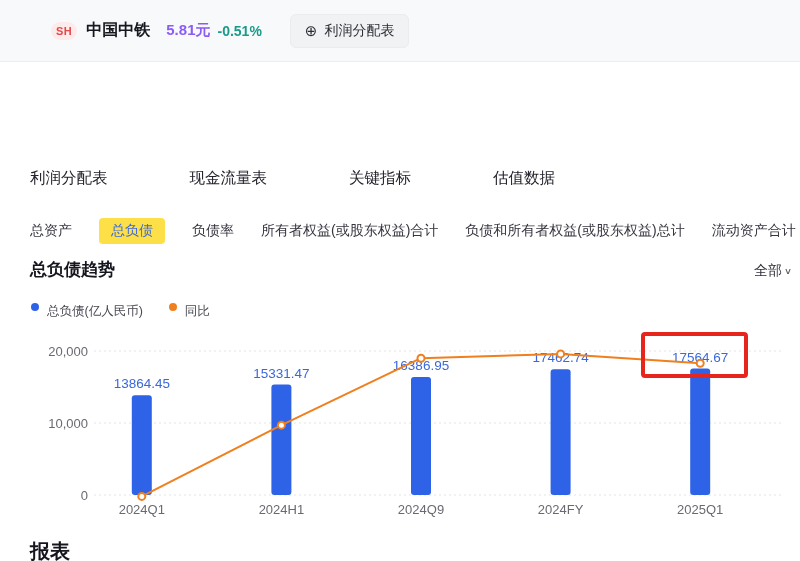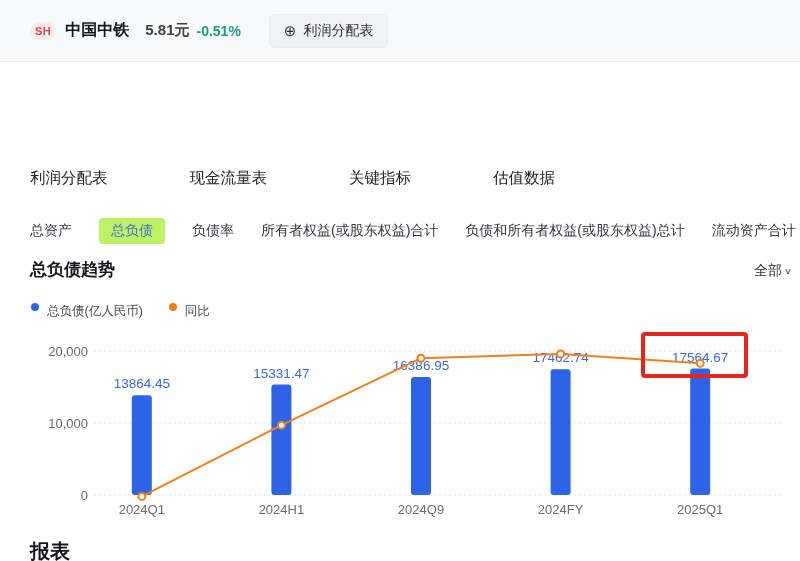--- a/index.html
+++ b/index.html
@@ -5,23 +5,23 @@
   * { margin:0; padding:0; box-sizing:border-box; }
   html,body { width:800px; height:561px; overflow:hidden; background:#fff;
     font-family:"Liberation Sans","DejaVu Sans",sans-serif; color:#1c1c26; }
   .stage { position:relative; width:800px; height:561px; background:#fff; }
 
   
   .topbar { position:absolute; left:0; top:0; width:800px; height:62px;
     background:#f8f9fa; border-bottom:1px solid #ededf0;
     display:flex; align-items:center; padding-left:30px; }
   .badge { background:#fdeaea; color:#e14a4a; font-size:11px; font-weight:bold;
-    padding:3px 5px; border-radius:9px; letter-spacing:.5px; }
+    padding:3px 5px; border-radius:9px; letter-spacing:.5px;margin-left:21px; }
   .stock-name { font-size:16px; font-weight:bold; color:#17171f; margin-left:9px; }
-  .price { font-size:15px; font-weight:bold; color:#404040; margin-left:16px; }
+  .price { font-size:15px; font-weight:bold; color:#8b5cf6; margin-left:16px; }
   .change { font-size:14px; font-weight:bold; color:#1a9a8a; margin-left:7px; }
   .add-btn { margin-left:28px; background:#f1f2f4; border:1px solid #ebecee;
     border-radius:6px; padding:7px 14px; font-size:14px; color:#2c2c33;
     display:flex; align-items:center; gap:7px; cursor:pointer; }
   .add-btn .plus { font-size:15px; color:#2c2c33; line-height:1; }
 
   
   .sec-title { position:absolute; left:30px; top:112px; font-size:22px;
     font-weight:bold; color:#15151e; }
 
@@ -29,21 +29,21 @@
     font-size:15.5px; color:#23232c; }
   .tab { padding-bottom:10px; position:relative; cursor:pointer; white-space:nowrap; }
   .tab.active { color:#3c63c9; }
   .tab.active::after { content:""; position:absolute; left:-2px; right:-2px;
     bottom:0; height:3px; background:#4068d4; border-radius:2px; }
 
   .subtabs { position:absolute; left:30px; top:216px; width:770px; display:flex;
     gap:27px; align-items:center; font-size:14px; color:#35353f;
     white-space:nowrap; overflow:hidden; }
   .subtab { padding:6px 0; cursor:pointer; }
-  .subtab.active { color:#3e6ad8; background:#bef264; border-radius:4px;
+  .subtab.active { color:#3e6ad8; background:#fde047; border-radius:4px;
     padding:4px 12px; }
 
   
   .chart-title { position:absolute; left:30px; top:258px; font-size:17px;
     font-weight:bold; color:#15151e; }
   .range-select { position:absolute; right:8px; top:262px; font-size:14px;
     color:#2e2e38; cursor:pointer; display:flex; align-items:center; gap:2px; }
   .range-select .caret { font-size:11px; color:#55555e; transform:scaleY(.8); }
 
   .legend { position:absolute; left:31px; top:303px; display:flex; gap:26px;

